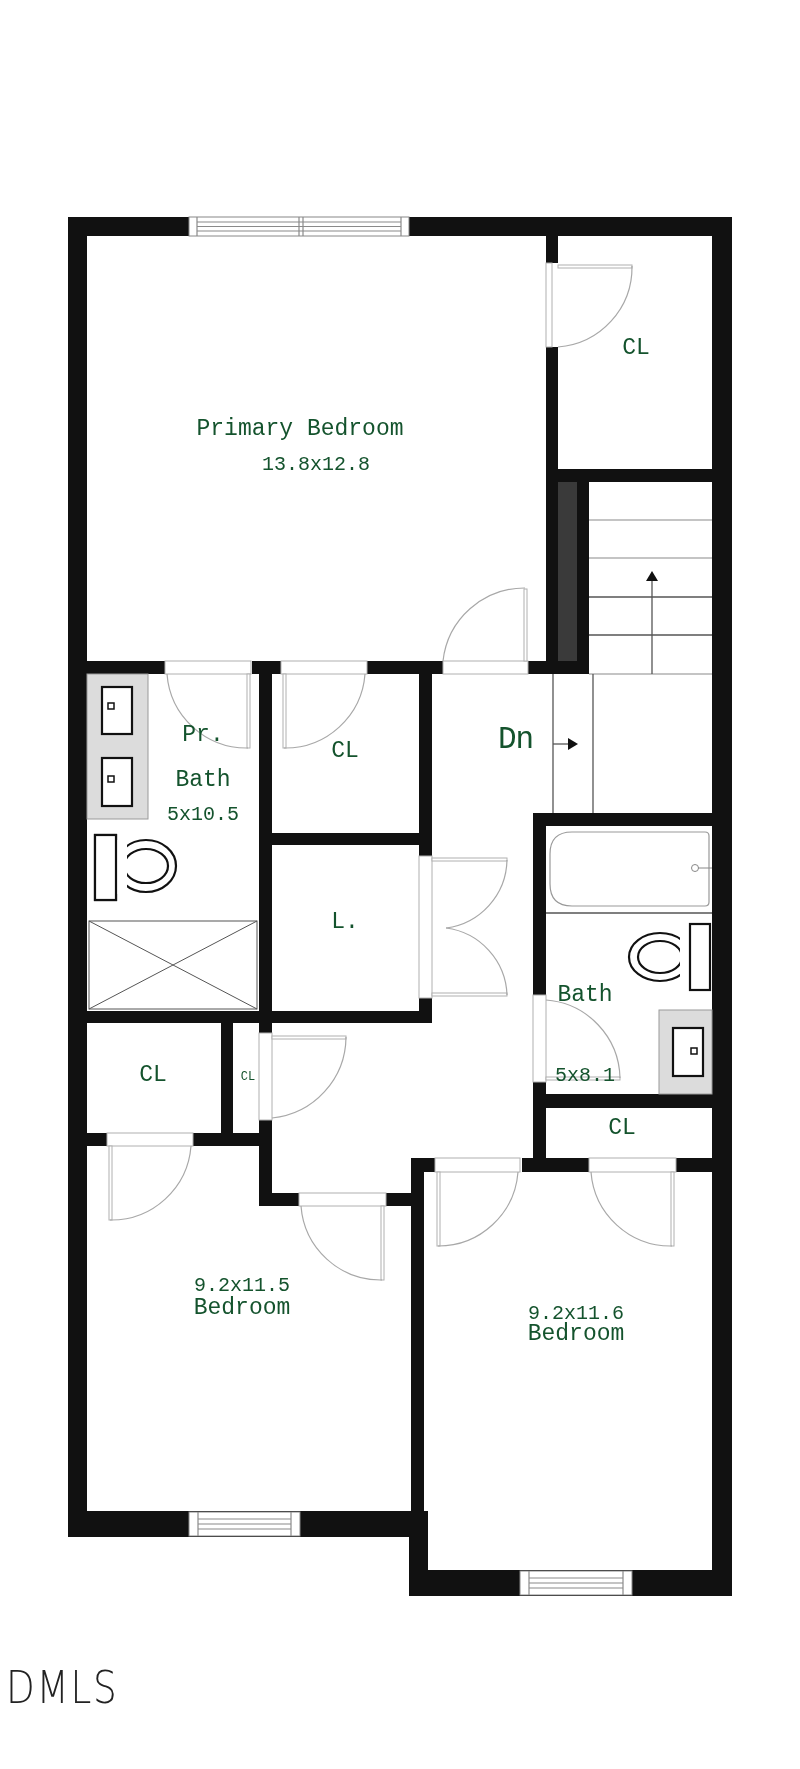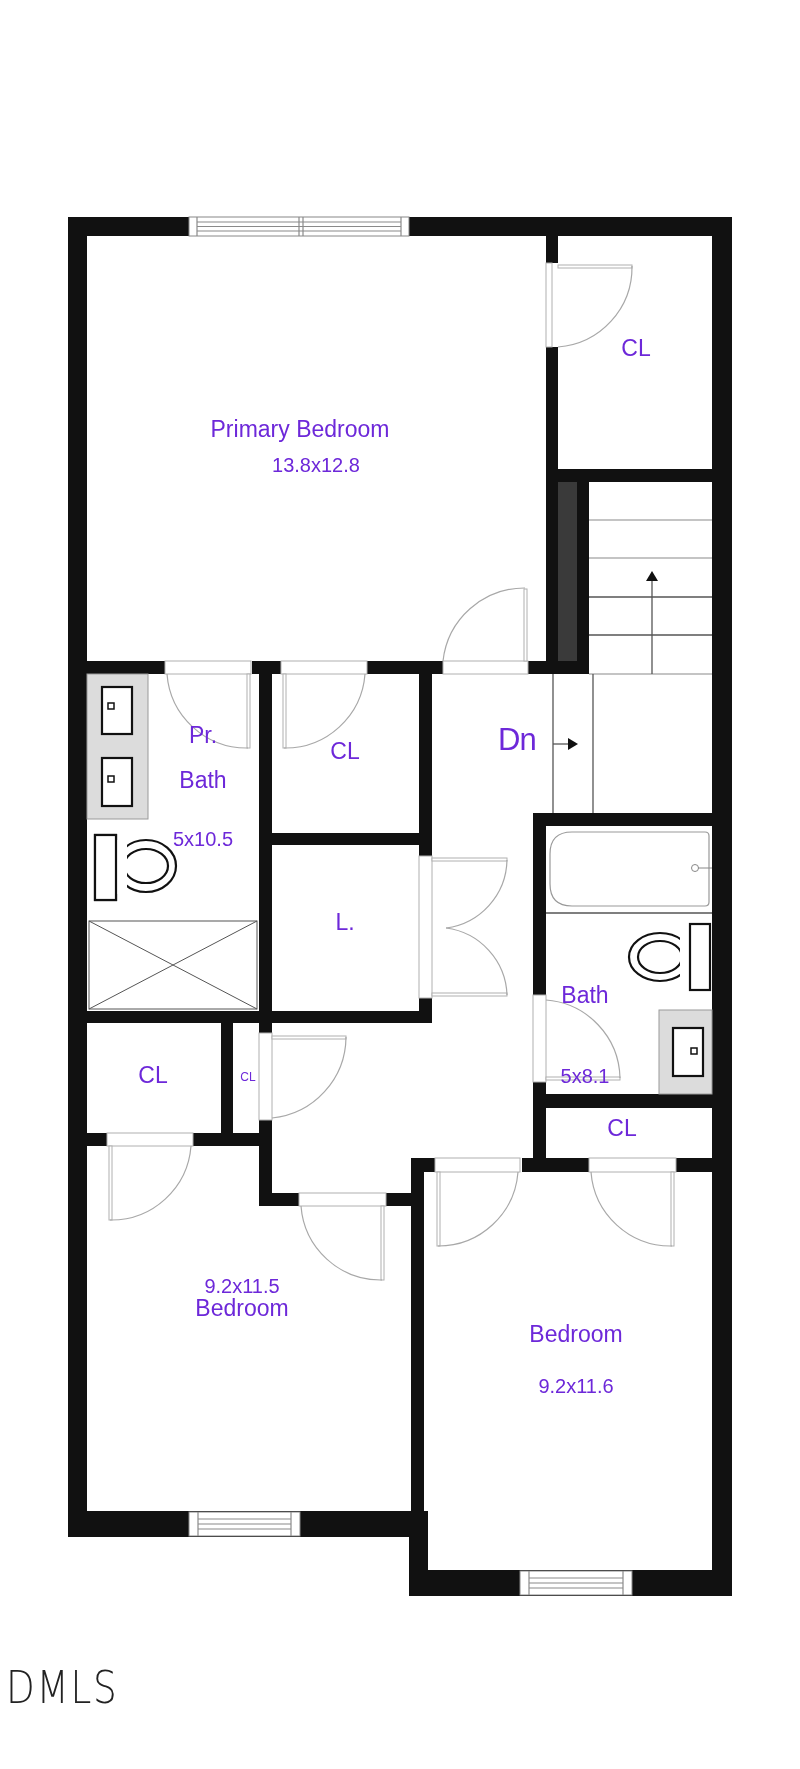--- a/index.html
+++ b/index.html
@@ -7,21 +7,21 @@
   #plan { position: absolute; left: 0; top: 0; width: 800px; height: 1769px; }
   .wall { fill: #111111; }
   .rail { fill: #3a3a3a; }
   .fixture-gray { fill: #dcdcdc; stroke: #9a9a9a; stroke-width: 1; }
   .thin { fill: none; stroke: #8a8a8a; stroke-width: 1.2; }
   .thin-dark { fill: none; stroke: #555; stroke-width: 1.3; }
   .door-arc { fill: none; stroke: #a8a8a8; stroke-width: 1.2; }
   .door-leaf { fill: #ffffff; stroke: #b0b0b0; stroke-width: 1; }
   .window { fill: #ffffff; stroke: #888; stroke-width: 1; }
   .fixture { fill: #ffffff; stroke: #111; stroke-width: 2.2; }
-  .label { position: absolute; color: #6d28d9; font-family: Liberation Sans, sans-serif; white-space: nowrap; text-align: center; transform: translateX(-50%); line-height: 1; }
+  .label { position: absolute; color: #14532d; font-family: Liberation Mono, monospace; white-space: nowrap; text-align: center; transform: translateX(-50%); line-height: 1; }
   .lbl-lg { font-size: 23px; }
   .lbl-md { font-size: 20px; }
   .lbl-sm { font-size: 12px; }
   .lbl-dn { font-size: 31px; transform: none; text-align: center; letter-spacing: -1px; }
   .logo { position: absolute; left: 6px; top: 1662px; font-family: "DejaVu Sans", sans-serif; font-weight: 200; font-size: 44px; letter-spacing: 2px; color: #222; -webkit-text-stroke: 0; transform: scaleX(0.85); transform-origin: left top; }
 </style>
 </head>
 <body>
 
 <svg id="plan" viewBox="0 0 800 1769" xmlns="http://www.w3.org/2000/svg">
@@ -252,35 +252,35 @@
   </g>
 </svg>
 
 <div class="label lbl-lg" style="left:300px; top:418px;">Primary Bedroom</div>
 <div class="label lbl-md" style="left:316px; top:455px;text-align:center;">13.8x12.8</div>
 
 <div class="label lbl-lg" style="left:636px; top:337px;">CL</div>
 
 <div class="label lbl-lg" style="left:203px; top:724px;">Pr.</div>
 <div class="label lbl-lg" style="left:203px; top:769px;">Bath</div>
-<div class="label lbl-md" style="left:203px; top:805px;margin-top:24px;">5x10.5</div>
+<div class="label lbl-md" style="left:203px; top:805px;">5x10.5</div>
 
 <div class="label lbl-lg" style="left:345px; top:740px;">CL</div>
 
 <div class="label lbl-lg" style="left:345px; top:911px;">L.</div>
 
 <div class="label lbl-lg" style="left:585px; top:984px;">Bath</div>
 <div class="label lbl-md" style="left:585px; top:1066px;">5x8.1</div>
 
 <div class="label lbl-lg" style="left:153px; top:1064px;">CL</div>
 <div class="label lbl-sm" style="left:248px; top:1071px;">CL</div>
 
 <div class="label lbl-lg" style="left:622px; top:1117px;">CL</div>
 
 <div class="label lbl-lg" style="left:242px; top:1297px;">Bedroom</div>
 <div class="label lbl-md" style="left:242px; top:1276px;">9.2x11.5</div>
 
 <div class="label lbl-lg" style="left:576px; top:1323px;">Bedroom</div>
-<div class="label lbl-md" style="left:576px; top:1376px;text-align:right;">9.2x11.6</div>
+<div class="label lbl-md" style="left:576px; top:1304px;text-align:right;">9.2x11.6</div>
 
 <div class="label lbl-dn" style="left:498px; top:724px;">Dn</div>
 
 <div class="logo">DMLS</div>
 
 </body></html>

